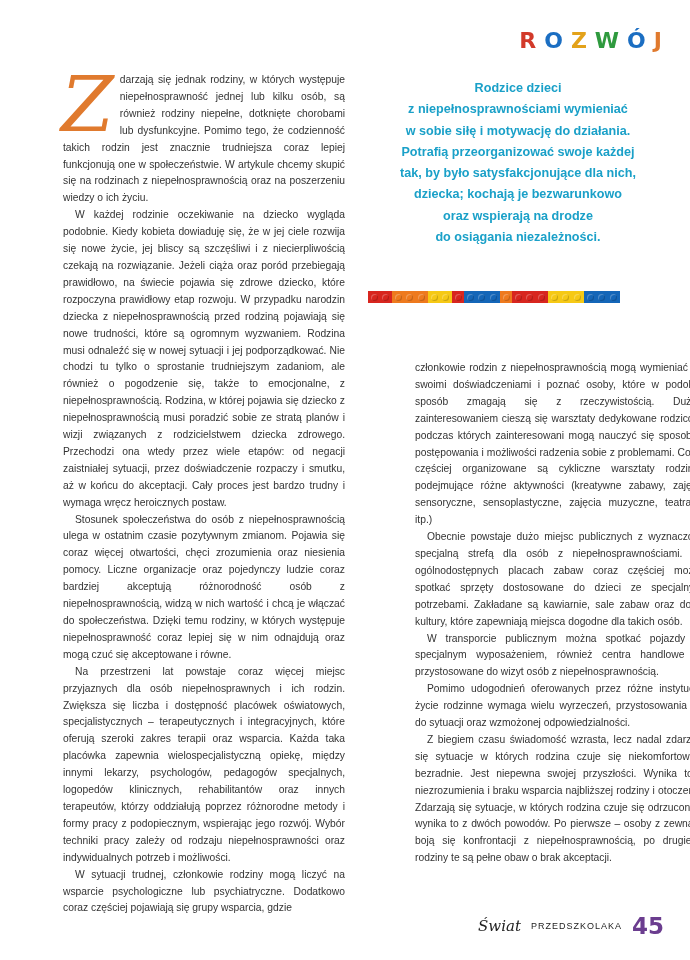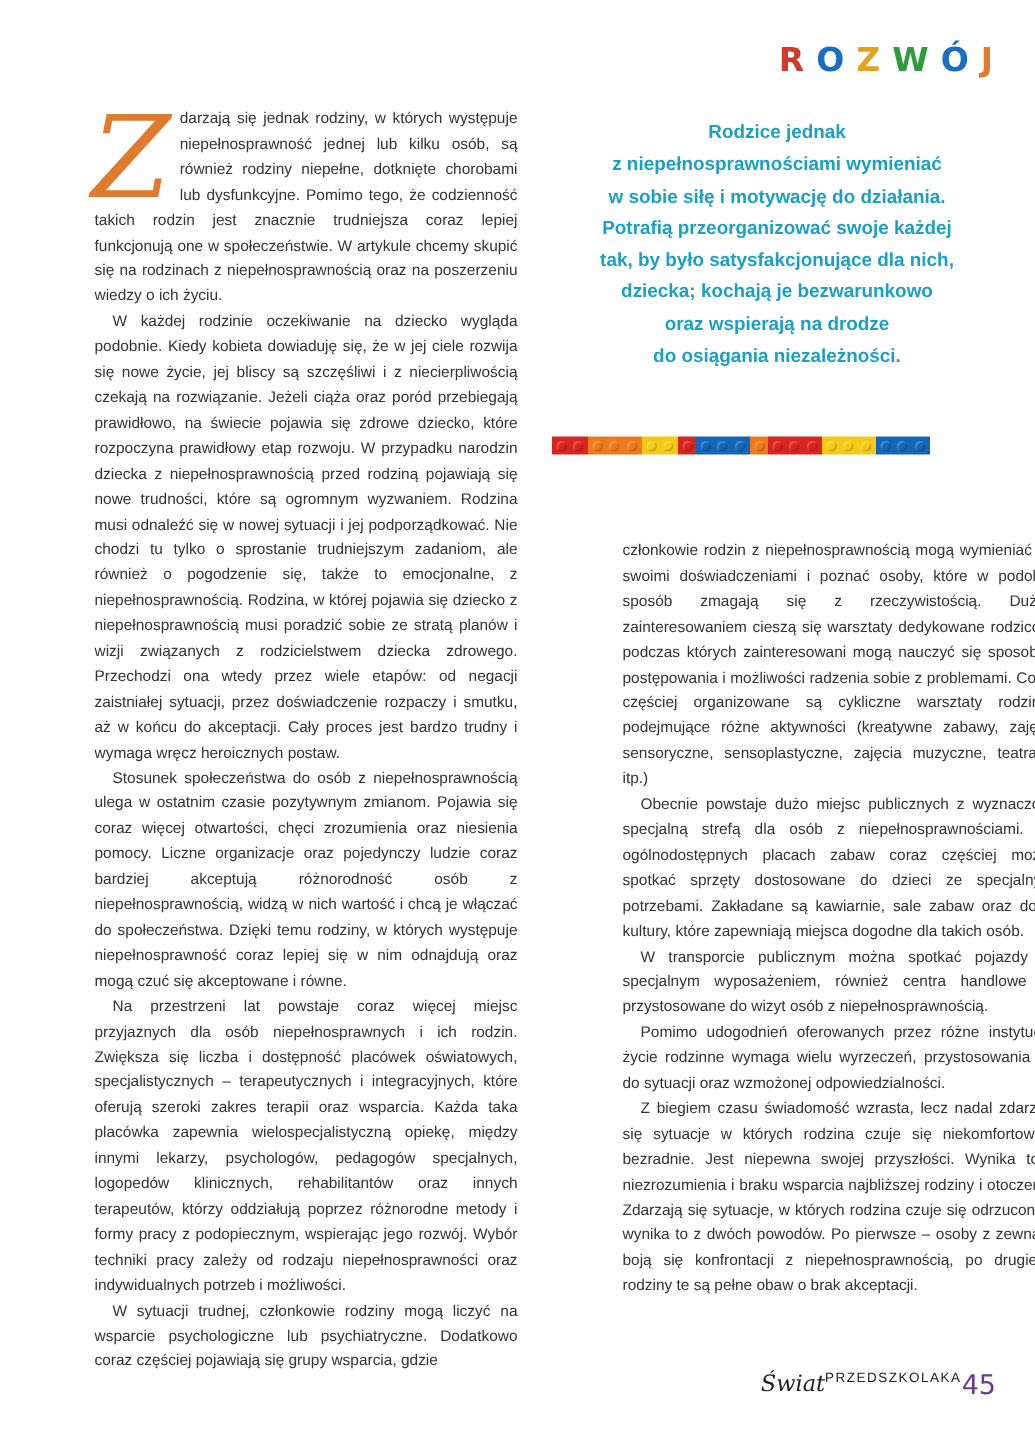--- a/index.html
+++ b/index.html
@@ -34,25 +34,25 @@
   }
   .lego-block {
     height: 12px; display: flex; align-items: center; justify-content: space-around;
     padding: 0 1px; box-sizing: border-box;
   }
   .stud {
     width: 7px; height: 7px; border-radius: 50%;
     box-shadow: inset -1px -1px 0 rgba(0,0,0,0.18), inset 1px 1px 0 rgba(255,255,255,0.25);
   }
   .footer {
-    position: absolute; right: 26px; top: 913px; display: flex; align-items: flex-start; gap: 0;
+    position: absolute; right: 26px; top: 913px; display: flex; align-items: center; gap: 10px;
   }
   .footer-brand-script { font-family: "DejaVu Serif", serif; font-style: italic; font-size: 15px; color: #222; }
   .footer-brand { font-size: 9px; font-weight: normal; letter-spacing: 1px; color: #222; }
-  .page-number { font-size: 18px; color: #6b3d8f; font-family: "DejaVu Sans", sans-serif; }
+  .page-number { font-size: 23px; color: #6b3d8f; font-family: "DejaVu Sans", sans-serif; font-weight: bold; }
 </style>
 </head>
 <body>
 
 <div class="logo">
   <span style="color: rgb(210, 58, 42);">R</span>
   <span style="color: rgb(27, 110, 194);">O</span>
   <span style="color: rgb(227, 162, 26);">Z</span>
   <span style="color: rgb(47, 154, 62);">W</span>
   <span style="color: rgb(27, 110, 194);">Ó</span>
@@ -61,21 +61,21 @@
 
 <div class="col col-left">
   <p class="noindent"><span class="dropcap">Z</span><span>darzają się jednak rodziny, w których występuje niepełnosprawność jednej lub kilku osób, są również rodziny niepełne, dotknięte chorobami lub dysfunkcyjne. Pomimo tego, że codzienność takich rodzin jest znacznie trudniejsza coraz lepiej funkcjonują one w społeczeństwie. W artykule chcemy skupić się na rodzinach z niepełnosprawnością oraz na poszerzeniu wiedzy o ich życiu.</span></p>
   <p>W każdej rodzinie oczekiwanie na dziecko wygląda podobnie. Kiedy kobieta dowiaduję się, że w jej ciele rozwija się nowe życie, jej bliscy są szczęśliwi i z niecierpliwością czekają na rozwiązanie. Jeżeli ciąża oraz poród przebiegają prawidłowo, na świecie pojawia się zdrowe dziecko, które rozpoczyna prawidłowy etap rozwoju. W przypadku narodzin dziecka z niepełnosprawnością przed rodziną pojawiają się nowe trudności, które są ogromnym wyzwaniem. Rodzina musi odnaleźć się w nowej sytuacji i jej podporządkować. Nie chodzi tu tylko o sprostanie trudniejszym zadaniom, ale również o pogodzenie się, także to emocjonalne, z niepełnosprawnością. Rodzina, w której pojawia się dziecko z niepełnosprawnością musi poradzić sobie ze stratą planów i wizji związanych z rodzicielstwem dziecka zdrowego. Przechodzi ona wtedy przez wiele etapów: od negacji zaistniałej sytuacji, przez doświadczenie rozpaczy i smutku, aż w końcu do akceptacji. Cały proces jest bardzo trudny i wymaga wręcz heroicznych postaw.</p>
   <p>Stosunek społeczeństwa do osób z niepełnosprawnością ulega w ostatnim czasie pozytywnym zmianom. Pojawia się coraz więcej otwartości, chęci zrozumienia oraz niesienia pomocy. Liczne organizacje oraz pojedynczy ludzie coraz bardziej akceptują różnorodność osób z niepełnosprawnością, widzą w nich wartość i chcą je włączać do społeczeństwa. Dzięki temu rodziny, w których występuje niepełnosprawność coraz lepiej się w nim odnajdują oraz mogą czuć się akceptowane i równe.</p>
   <p>Na przestrzeni lat powstaje coraz więcej miejsc przyjaznych dla osób niepełnosprawnych i ich rodzin. Zwiększa się liczba i dostępność placówek oświatowych, specjalistycznych – terapeutycznych i integracyjnych, które oferują szeroki zakres terapii oraz wsparcia. Każda taka placówka zapewnia wielospecjalistyczną opiekę, między innymi lekarzy, psychologów, pedagogów specjalnych, logopedów klinicznych, rehabilitantów oraz innych terapeutów, którzy oddziałują poprzez różnorodne metody i formy pracy z podopiecznym, wspierając jego rozwój. Wybór techniki pracy zależy od rodzaju niepełnosprawności oraz indywidualnych potrzeb i możliwości.</p>
   <p>W sytuacji trudnej, członkowie rodziny mogą liczyć na wsparcie psychologiczne lub psychiatryczne. Dodatkowo coraz częściej pojawiają się grupy wsparcia, gdzie</p>
 </div>
 
 <div class="pullquote" style="color: rgb(26, 160, 200);">
-  <div>Rodzice jednak</div>
+  <div>Rodzice dzieci</div>
   <div>z niepełnosprawnościami wymieniać</div>
   <div>w sobie siłę i motywację do działania.</div>
   <div>Potrafią przeorganizować swoje każdej</div>
   <div>tak, by było satysfakcjonujące dla nich,</div>
   <div>dziecka; kochają je bezwarunkowo</div>
   <div>oraz wspierają na drodze</div>
   <div>do osiągania niezależności.</div>
 </div>
 
 <div class="lego-strip" id="lego-strip">

